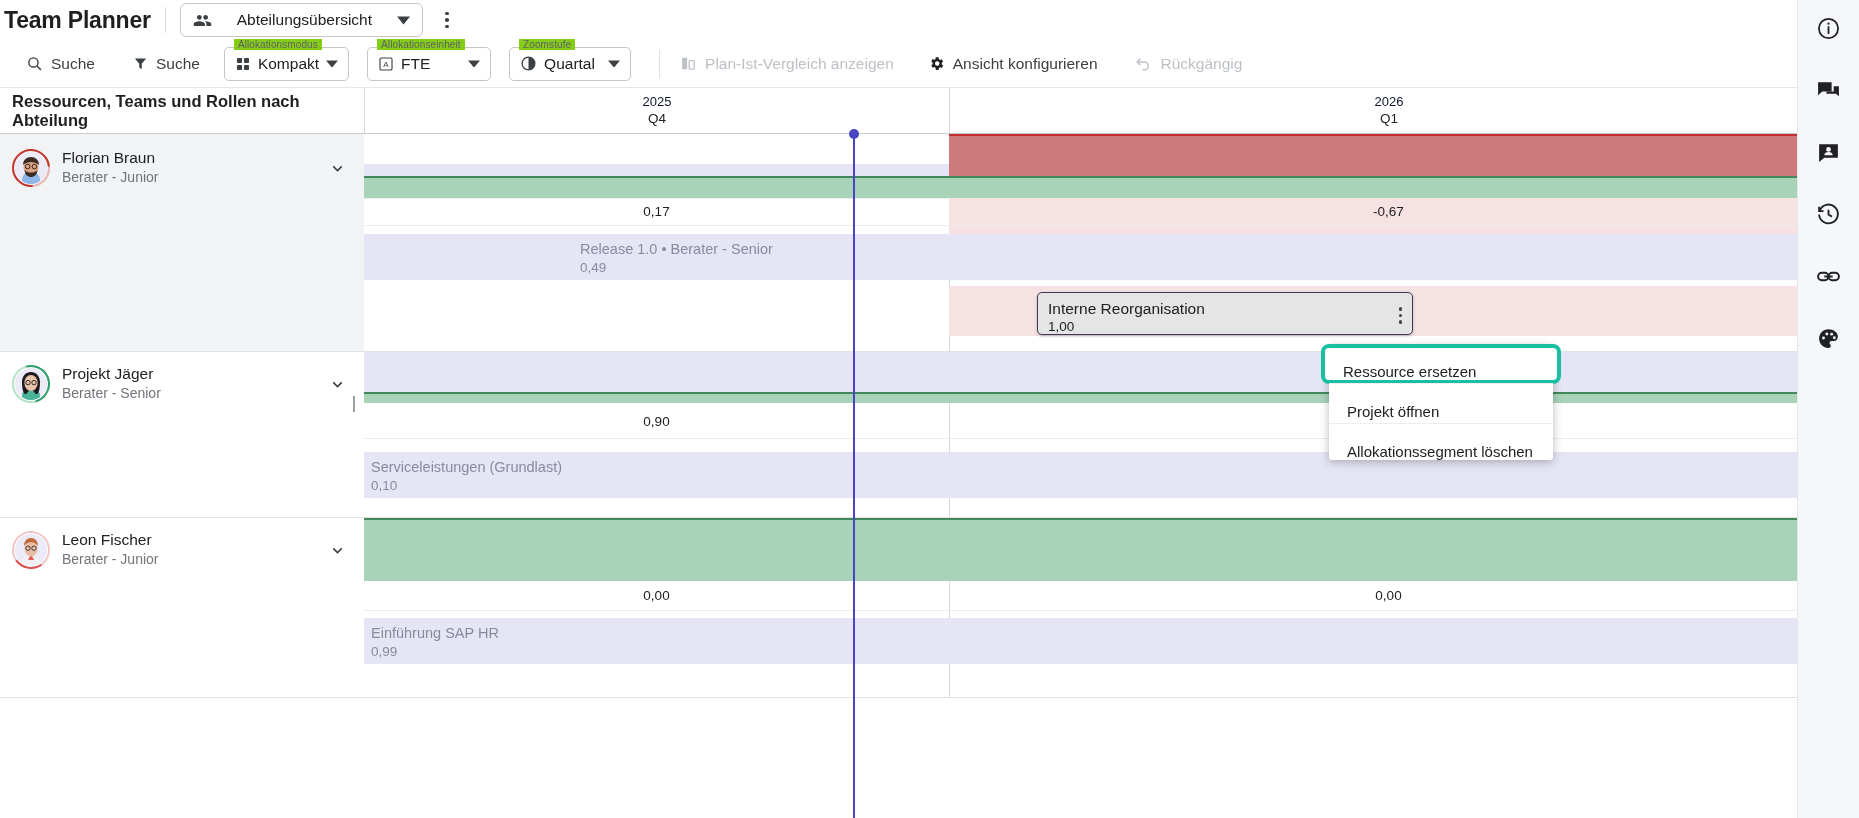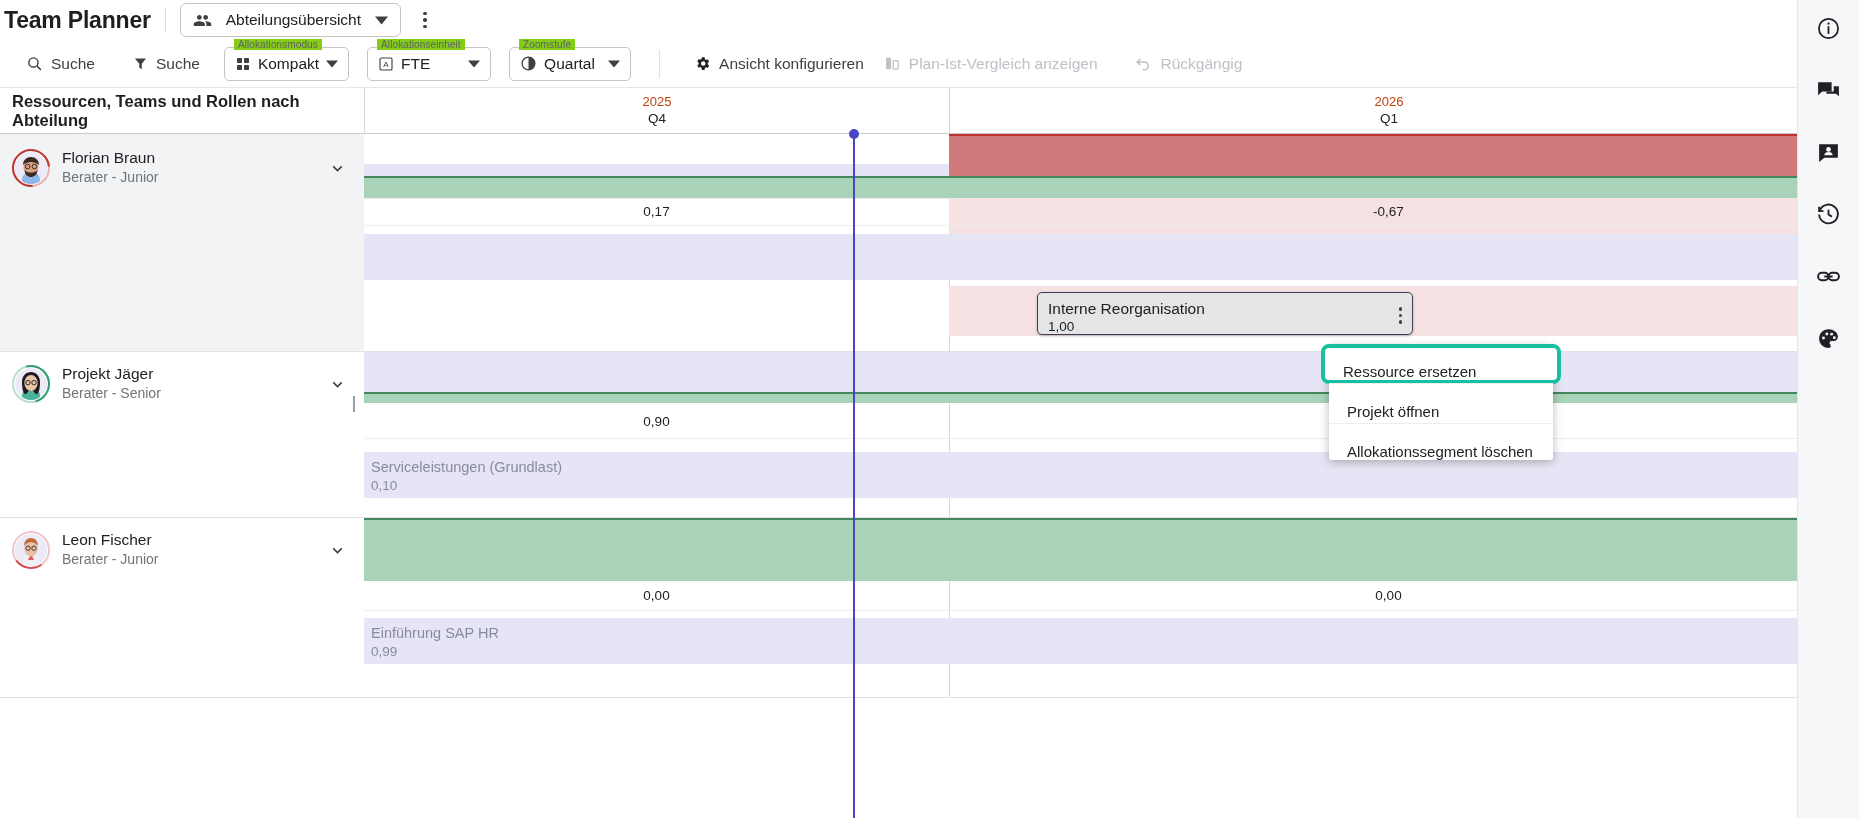--- a/index.html
+++ b/index.html
@@ -10,21 +10,21 @@
     font-family: "Liberation Sans", sans-serif;
     background: #ffffff;
     color: #202124;
   }
   #app { position: relative; width: 1859px; height: 818px; }
 
   
   .topbar { position: absolute; left:0; top:0; width: 1828px; height: 40px; display:flex; align-items:center; padding-left: 4px; }
   .app-title { font-size: 23px; font-weight: 700; letter-spacing: -0.2px; color:#1f1f1f; }
   .vdiv { width:1px; height:26px; background:#dadce0; margin: 0 14px; }
-  .view-chip { display:flex; align-items:center; gap:14px; height:34px; padding: 0 12px; border:1px solid #c4c7c5; border-radius:6px; font-size:15.5px; color:#202124; background:#fff; }
+  .view-chip { display:flex; align-items:center; gap:25px; height:34px; padding: 0 12px; border:1px solid #c4c7c5; border-radius:6px; font-size:15.5px; color:#202124; background:#fff; }
   .kebab { width: 28px; height:28px; display:flex; flex-direction:column; align-items:center; justify-content:center; gap:3px; margin-left:10px; }
   .kebab i { width:3.5px; height:3.5px; border-radius:50%; background:#3c4043; display:block; }
 
   
   .toolbar { position:absolute; left:0; top:40px; width:1828px; height:48px; display:flex; align-items:center; padding-left:16px; border-bottom:1px solid #e4e6e8; }
   .tbtn { display:flex; align-items:center; gap:8px; font-size:15.5px; color:#3c4043; height:34px; padding:0 10px; white-space:nowrap; }
   .tbtn.disabled { color:#bdc1c6; }
   .sep { width:1px; height:28px; background:#e0e0e0; margin:0 10px; }
 
   .field { position:relative; height:34px; min-width:118px; border:1px solid #c4c7c5; border-radius:5px; display:flex; align-items:center; gap:7px; padding: 0 10px; margin-right:18px; font-size:15.5px; color:#202124; }
@@ -34,21 +34,21 @@
   .field.w-zoom { min-width:122px; }
 
   svg { display:block; }
   .ico { flex: 0 0 auto; }
 
   
   .gridhead { position:absolute; left:0; top:88px; width:1828px; height:46px; border-bottom:1px solid #c8cbcf; display:flex; }
   .gh-left { width:364px; display:flex; align-items:center; padding-left:12px; font-size:16.5px; font-weight:700; color:#1f1f1f; }
   .gh-right { flex:1; display:flex; position:relative; }
   .qcol { border-left:1px solid #d6d8da; display:flex; flex-direction:column; align-items:center; justify-content:center; }
-  .qcol .yr { font-size:13px; color:#c2410c; line-height:16px; }
+  .qcol .yr { font-size:13px; color:#0f172a; line-height:16px; }
   .qcol .qt { font-size:13.5px; color:#202124; line-height:17px; }
 
   
   .body { position:absolute; left:0; top:134px; width:1828px; height:684px; overflow:hidden; }
   .row { position:relative; display:flex; width:1828px; border-bottom:1px solid #e0e2e4; }
   .row.sel .rleft { background:#f1f3f4; }
   .rleft { width:364px; flex:0 0 364px; position:relative; }
   .rright { flex:1; position:relative; background:#fff; }
 
   .person { display:flex; align-items:center; gap:12px; padding:14px 0 0 12px; }
@@ -194,37 +194,37 @@
       <span>Quartal</span>
       <span class="caret ico">
         <svg width="12" height="12" viewBox="0 0 10 6" fill="#3c4043">
             <path d="M0 0h10L5 6z"></path>
           </svg>
       </span>
     </div>
 
     <div class="sep"></div>
 
-    <div class="tbtn" style="margin-left:14px;">
-      <span class="ico">
-        <svg width="17" height="17" viewBox="0 0 24 24" fill="#202124">
-            <path d="M19.4 13a7.8 7.8 0 0 0 0-2l2-1.6-2-3.4-2.4 1a7.6 7.6 0 0 0-1.7-1L15 3H11l-.3 2.6a7.6 7.6 0 0 0-1.7 1l-2.4-1-2 3.4L6.6 11a7.8 7.8 0 0 0 0 2l-2 1.6 2 3.4 2.4-1a7.6 7.6 0 0 0 1.7 1L11 21h4l.3-2.6a7.6 7.6 0 0 0 1.7-1l2.4 1 2-3.4zM13 15.2A3.2 3.2 0 1 1 13 8.8a3.2 3.2 0 0 1 0 6.4z"></path>
-          </svg>
-      </span>
-      <span>Ansicht konfigurieren</span>
-    </div>
-
     <div class="tbtn disabled">
       <span class="ico">
         <svg width="17" height="17" viewBox="0 0 24 24" fill="#bdc1c6">
             <rect x="3" y="4" width="7" height="16" rx="1"></rect>
             <rect x="13" y="8" width="7" height="12" rx="1" fill="none" stroke="#bdc1c6" stroke-width="1.8"></rect>
           </svg>
       </span>
       <span>Plan-Ist-Vergleich anzeigen</span>
+    </div>
+
+    <div class="tbtn" style="margin-left:14px;">
+      <span class="ico">
+        <svg width="17" height="17" viewBox="0 0 24 24" fill="#202124">
+            <path d="M19.4 13a7.8 7.8 0 0 0 0-2l2-1.6-2-3.4-2.4 1a7.6 7.6 0 0 0-1.7-1L15 3H11l-.3 2.6a7.6 7.6 0 0 0-1.7 1l-2.4-1-2 3.4L6.6 11a7.8 7.8 0 0 0 0 2l-2 1.6 2 3.4 2.4-1a7.6 7.6 0 0 0 1.7 1L11 21h4l.3-2.6a7.6 7.6 0 0 0 1.7-1l2.4 1 2-3.4zM13 15.2A3.2 3.2 0 1 1 13 8.8a3.2 3.2 0 0 1 0 6.4z"></path>
+          </svg>
+      </span>
+      <span>Ansicht konfigurieren</span>
     </div>
 
     <div class="tbtn disabled" style="margin-left:16px;">
       <span class="ico">
         <svg width="19" height="19" viewBox="0 0 24 24" fill="none" stroke="#bdc1c6" stroke-width="1.9">
             <path d="M4 10h9a5 5 0 0 1 0 10h-2"></path>
             <path d="M8 6l-4 4 4 4"></path>
           </svg>
       </span>
       <span>Rückgängig</span>
@@ -284,20 +284,26 @@
 
         <div class="band grn grn-top" style="left:0;width:585px;top:42px;height:22px;"></div>
         <div class="band grn grn-top" style="left:585px;width:879px;top:42px;height:22px;"></div>
         <div class="hline" style="top:64px;"></div>
         <div class="band redtint" style="left:585px;width:879px;top:64px;height:56px;"></div>
         <div class="numline" style="left:0;width:585px;top:70px;">0,17</div>
         <div class="numline" style="left:585px;width:879px;top:70px;">-0,67</div>
         <div class="hline" style="top:91px;"></div>
 
         <div class="band lav" style="left:0;width:1464px;top:100px;height:46px;"></div>
+        <div class="alloc" style="left:206px;top:100px;width:540px;height:46px;background:transparent;">
+          <div class="t1">
+            <span>Release 1.0</span> <b>•</b> <span>Berater - Senior</span>
+          </div>
+          <div class="t2">0,49</div>
+        </div>
 
         <div class="band redtint" style="left:585px;width:879px;top:152px;height:50px;"></div>
         <div class="alloc active" style="left:673px;top:158px;width:376px;height:43px;">
           <div class="t1">Interne Reorganisation</div>
           <div class="t2">1,00</div>
           <div class="menu-dots">
               <i></i>
               <i></i>
               <i></i>
             </div>

